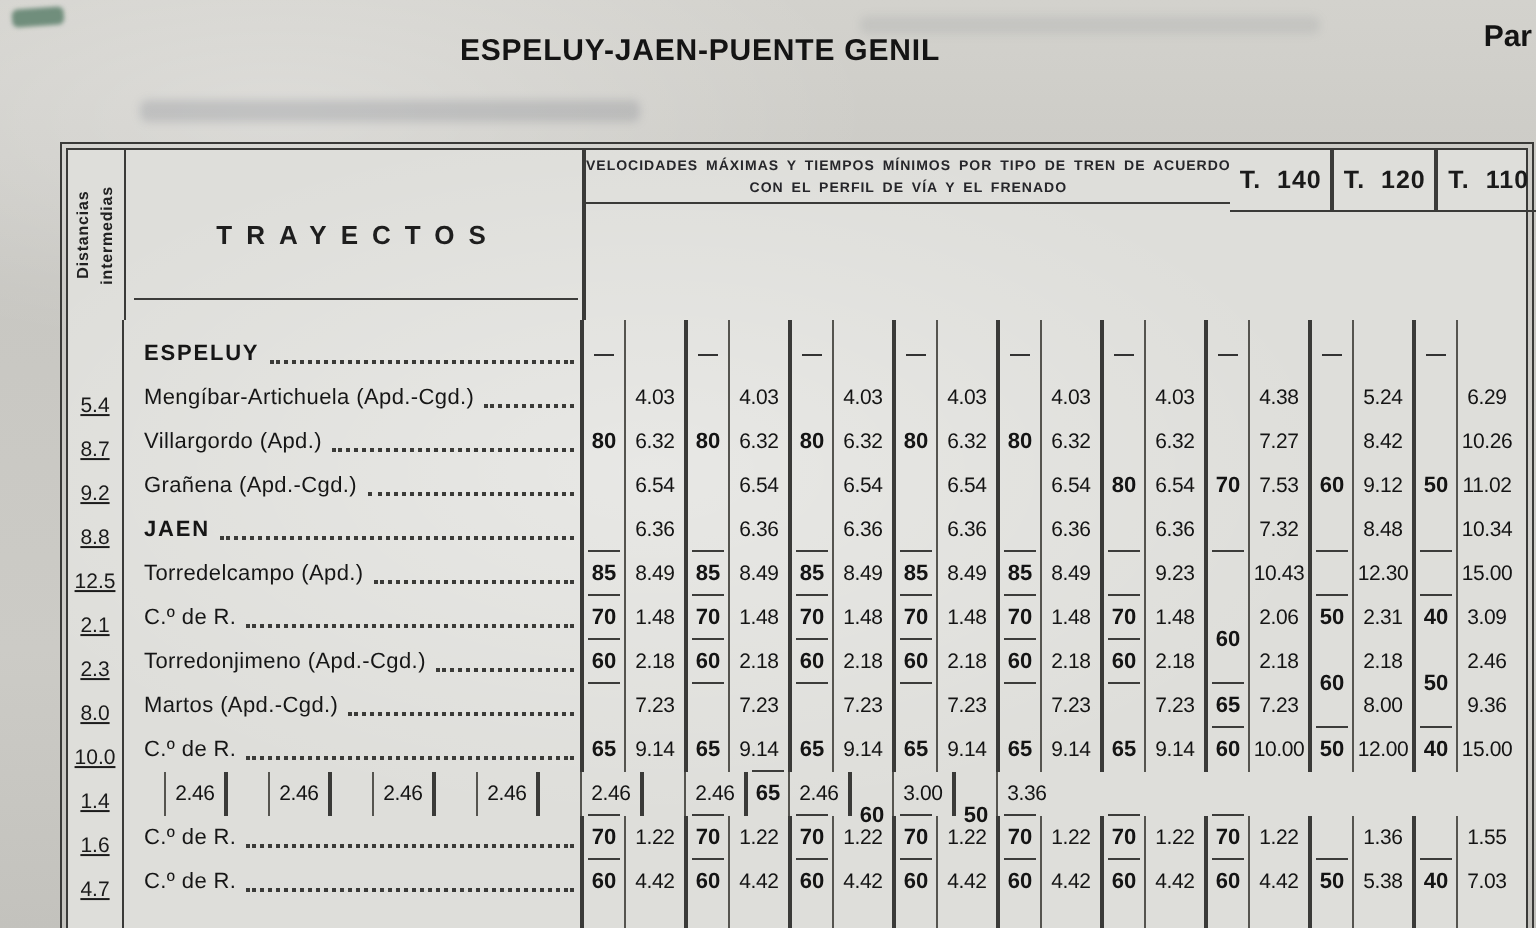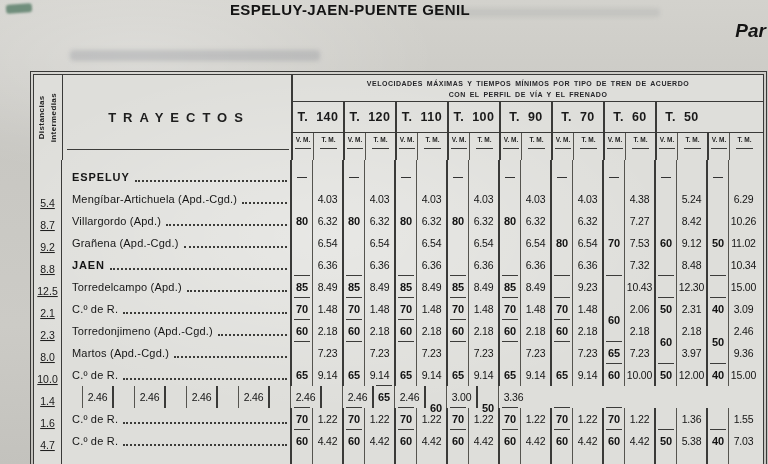--- a/index.html
+++ b/index.html
@@ -19,25 +19,25 @@
   }
   
   .green-mark{position:absolute;left:6px;top:4px;width:26px;height:9px;border-radius:3px;
     background:rgba(28,82,52,.55);filter:blur(1px);transform:rotate(-4deg);}
   .ghost{position:absolute;filter:blur(2px);border-radius:4px;}
   .ghost.g1{left:70px;top:50px;width:250px;height:11px;background:rgba(100,106,118,.22);}
   .ghost.g2{left:95px;top:86px;width:160px;height:8px;background:rgba(100,106,118,.14);}
   .ghost.g3{left:430px;top:8px;width:230px;height:9px;background:rgba(100,106,118,.12);}
 
   .title{
-    position:absolute;top:1px;left:0;width:700px;text-align:center;
+    position:absolute;top:17px;left:0;width:700px;text-align:center;
     font-size:15px;font-weight:bold;letter-spacing:.4px;color:#141414;
   }
   .corner{
-    position:absolute;top:20px;right:2px;font-size:19px;font-weight:bold;color:#141414;font-style:italic;
+    position:absolute;top:10px;right:2px;font-size:15px;font-weight:bold;color:#141414;
   }
 
   .table-outer{
     position:absolute;left:30px;top:38px;width:737px;height:410px;
     box-sizing:border-box;border:1.5px solid #3a3a38;padding:2px;margin-top:33px;
   }
   .table-inner{
     box-sizing:border-box;border:1px solid #3a3a38;width:100%;height:100%;
     display:flex;flex-direction:column;
     background:
@@ -52,21 +52,21 @@
     writing-mode:vertical-rl;transform:rotate(180deg);
     font-size:8px;font-weight:bold;letter-spacing:.4px;line-height:1.5;
     white-space:pre-line;text-align:center;color:#222;
   }
   .h-tray{
     width:230px;flex:none;border-right:2px solid #3a3a38;box-sizing:border-box;
     display:flex;align-items:center;justify-content:center;position:relative;
     font-size:13px;font-weight:bold;letter-spacing:7px;color:#1e1e1e;padding-left:4px;
   }
   .h-tray::after{content:"";position:absolute;left:4px;right:2px;bottom:10px;border-bottom:1.5px solid #3c3c3a;}
-  .h-data{flex:1;display:flex;flex-direction:column;min-width:0;}
+  .h-data{flex:1;display:flex;flex-direction:row;min-width:0;}
   .note{
     height:27px;flex:none;border-bottom:1.5px solid #3a3a38;box-sizing:border-box;
     text-align:center;font-size:7px;font-weight:bold;letter-spacing:.5px;
     padding-top:4px;line-height:1.55;color:#26262a;word-spacing:1.5px;
   }
   .groups-row{display:flex;height:31px;flex:none;border-bottom:1.5px solid #3a3a38;box-sizing:border-box;}
   .subs-row{display:flex;flex:1;}
 
   .grp{width:52px;flex:none;box-sizing:border-box;border-left:2px solid #3a3a38;display:flex;min-width:0;}
   .grp.first{border-left:none;width:50px;}
@@ -891,21 +891,21 @@
               <div class="c-vm rule">
                 <span>65</span>
               </div>
               <div class="c-tm">
                 <span>7.23</span>
               </div>
             </div>
             <div class="grp">
               <div class="c-vm"></div>
               <div class="c-tm">
-                <span>3.97</span>
+                <span>8.00</span>
               </div>
             </div>
             <div class="grp">
               <div class="c-vm"></div>
               <div class="c-tm">
                 <span>9.36</span>
               </div>
             </div>
           </div>
           <div class="trow">

